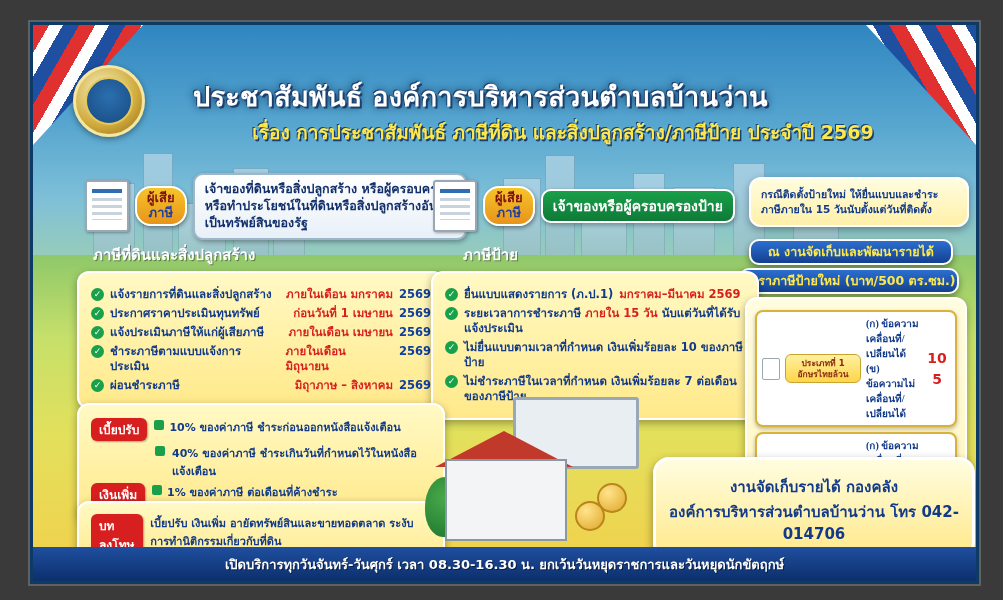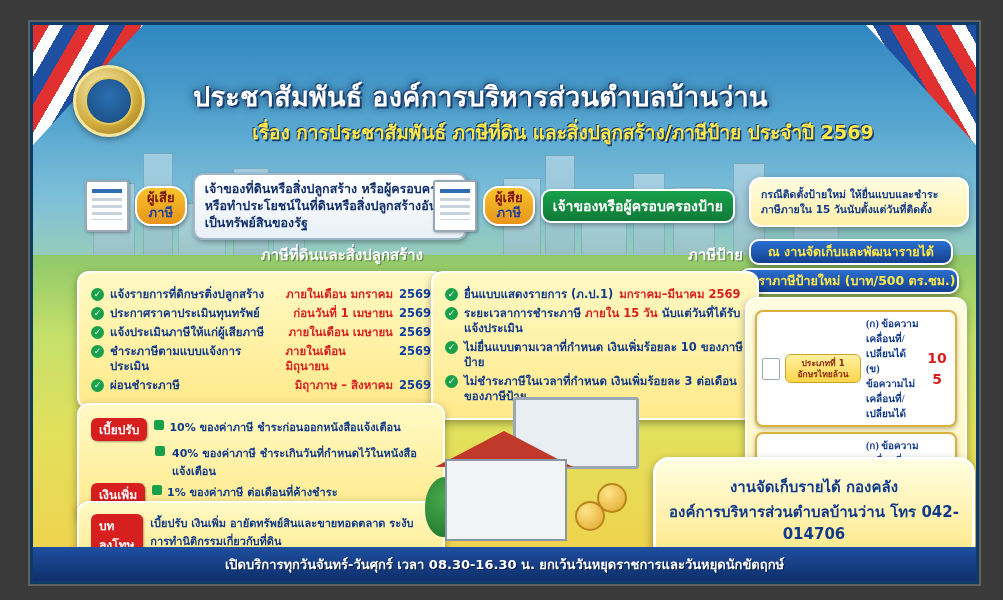--- a/index.html
+++ b/index.html
@@ -45,21 +45,21 @@
     background:repeating-linear-gradient(180deg,#c8d3de 0 3px,transparent 3px 7px);}
   .pill{background:linear-gradient(180deg,#f6c42a,#e8941a);border:2px solid #fff;border-radius:16px;
     padding:3px 10px;color:#7a1010;font-weight:bold;font-size:13px;line-height:1.15;text-align:center;
     box-shadow:1px 2px 4px #0006;}
   .pill .l2{color:#1d3fa0;}
   .bubble{background:linear-gradient(180deg,#ffffff,#e8f0f8);border:2px solid #9fb6c9;border-radius:10px;
     padding:6px 10px;color:#13306b;font-weight:bold;font-size:12.5px;line-height:1.35;
     box-shadow:1px 2px 5px #0005;max-width:250px;}
   .bubble.green{background:linear-gradient(180deg,#19a04a,#0f7a38);color:#fff;border-color:#fff;font-size:14px;}
 
-  .secbar{position:absolute;text-align:right;font-weight:bold;color:#fff;font-size:15px;
+  .secbar{position:absolute;text-align:left;font-weight:bold;color:#fff;font-size:15px;
     text-shadow:1px 1px 0 #0006;}
 
   .card{position:absolute;border-radius:12px;border:2px solid #ffffff;
     box-shadow:0 3px 8px #0005;padding:10px 12px;}
   .card.yellow{background:linear-gradient(180deg,#fff9c4,#ffe98a);}
   .card.cream{background:linear-gradient(180deg,#fffde0,#fff0a8);}
   .row{display:flex;align-items:flex-start;gap:6px;margin:4px 0;font-size:11.5px;color:#123a8a;font-weight:bold;line-height:1.3;}
   .chk{flex:0 0 auto;width:13px;height:13px;border-radius:50%;background:#19a04a;color:#fff;
     font-size:9px;line-height:13px;text-align:center;margin-top:1px;}
   .red{color:#d81f1f;}
@@ -154,21 +154,21 @@
 
   <div class="card cream" style="left:716px;top:152px;width:196px;padding:8px 10px;">
     <div style="font-size:10.5px;color:#123a8a;font-weight:bold;line-height:1.45;">กรณีติดตั้งป้ายใหม่ ให้ยื่นแบบและชำระภาษีภายใน 15 วันนับตั้งแต่วันที่ติดตั้ง</div>
   </div>
   <div class="blueband" style="left:716px;top:214px;width:200px;height:22px;line-height:22px;font-size:12.5px;">ณ งานจัดเก็บและพัฒนารายได้</div>
   <div class="blueband" style="left:706px;top:243px;width:216px;height:22px;line-height:22px;font-size:12.5px;">อัตราภาษีป้ายใหม่ (บาท/500 ตร.ซม.)</div>
 
   <div class="card yellow" style="left:44px;top:246px;width:340px;">
     <div class="row">
       <span class="chk">✓</span>
-      <span>แจ้งรายการที่ดิกษรติ่งปลูกสร้าง</span>
+      <span>แจ้งรายการที่ดินและสิ่งปลูกสร้าง</span>
       <span class="red" style="margin-left:auto">ภายในเดือน มกราคม</span>
       <span class="blu">2569</span>
     </div>
     <div class="row">
       <span class="chk">✓</span>
       <span>ประกาศราคาประเมินทุนทรัพย์</span>
       <span class="red" style="margin-left:auto">ก่อนวันที่ 1 เมษายน</span>
       <span class="blu">2569</span>
     </div>
     <div class="row">
@@ -204,21 +204,21 @@
         <span class="red">ภายใน 15 วัน</span>
         <span>นับแต่วันที่ได้รับแจ้งประเมิน</span>
       </span>
     </div>
     <div class="row">
       <span class="chk">✓</span>
       <span>ไม่ยื่นแบบตามเวลาที่กำหนด เงินเพิ่มร้อยละ 10 ของภาษีป้าย</span>
     </div>
     <div class="row">
       <span class="chk">✓</span>
-      <span>ไม่ชำระภาษีในเวลาที่กำหนด เงินเพิ่มร้อยละ 3 ต่อเดือนของภาษีป้าย</span>
+      <span>ไม่ชำระภาษีในเวลาที่กำหนด เงินเพิ่มร้อยละ 7 ต่อเดือนของภาษีป้าย</span>
     </div>
   </div>
 
   <div class="card cream" style="left:712px;top:272px;width:202px;padding:6px 8px;">
     <div class="minicard">
       <span class="ico"></span>
       <span class="badge">
         <span>ประเภทที่ 1</span><br>
         <span>อักษรไทยล้วน</span>
       </span>

